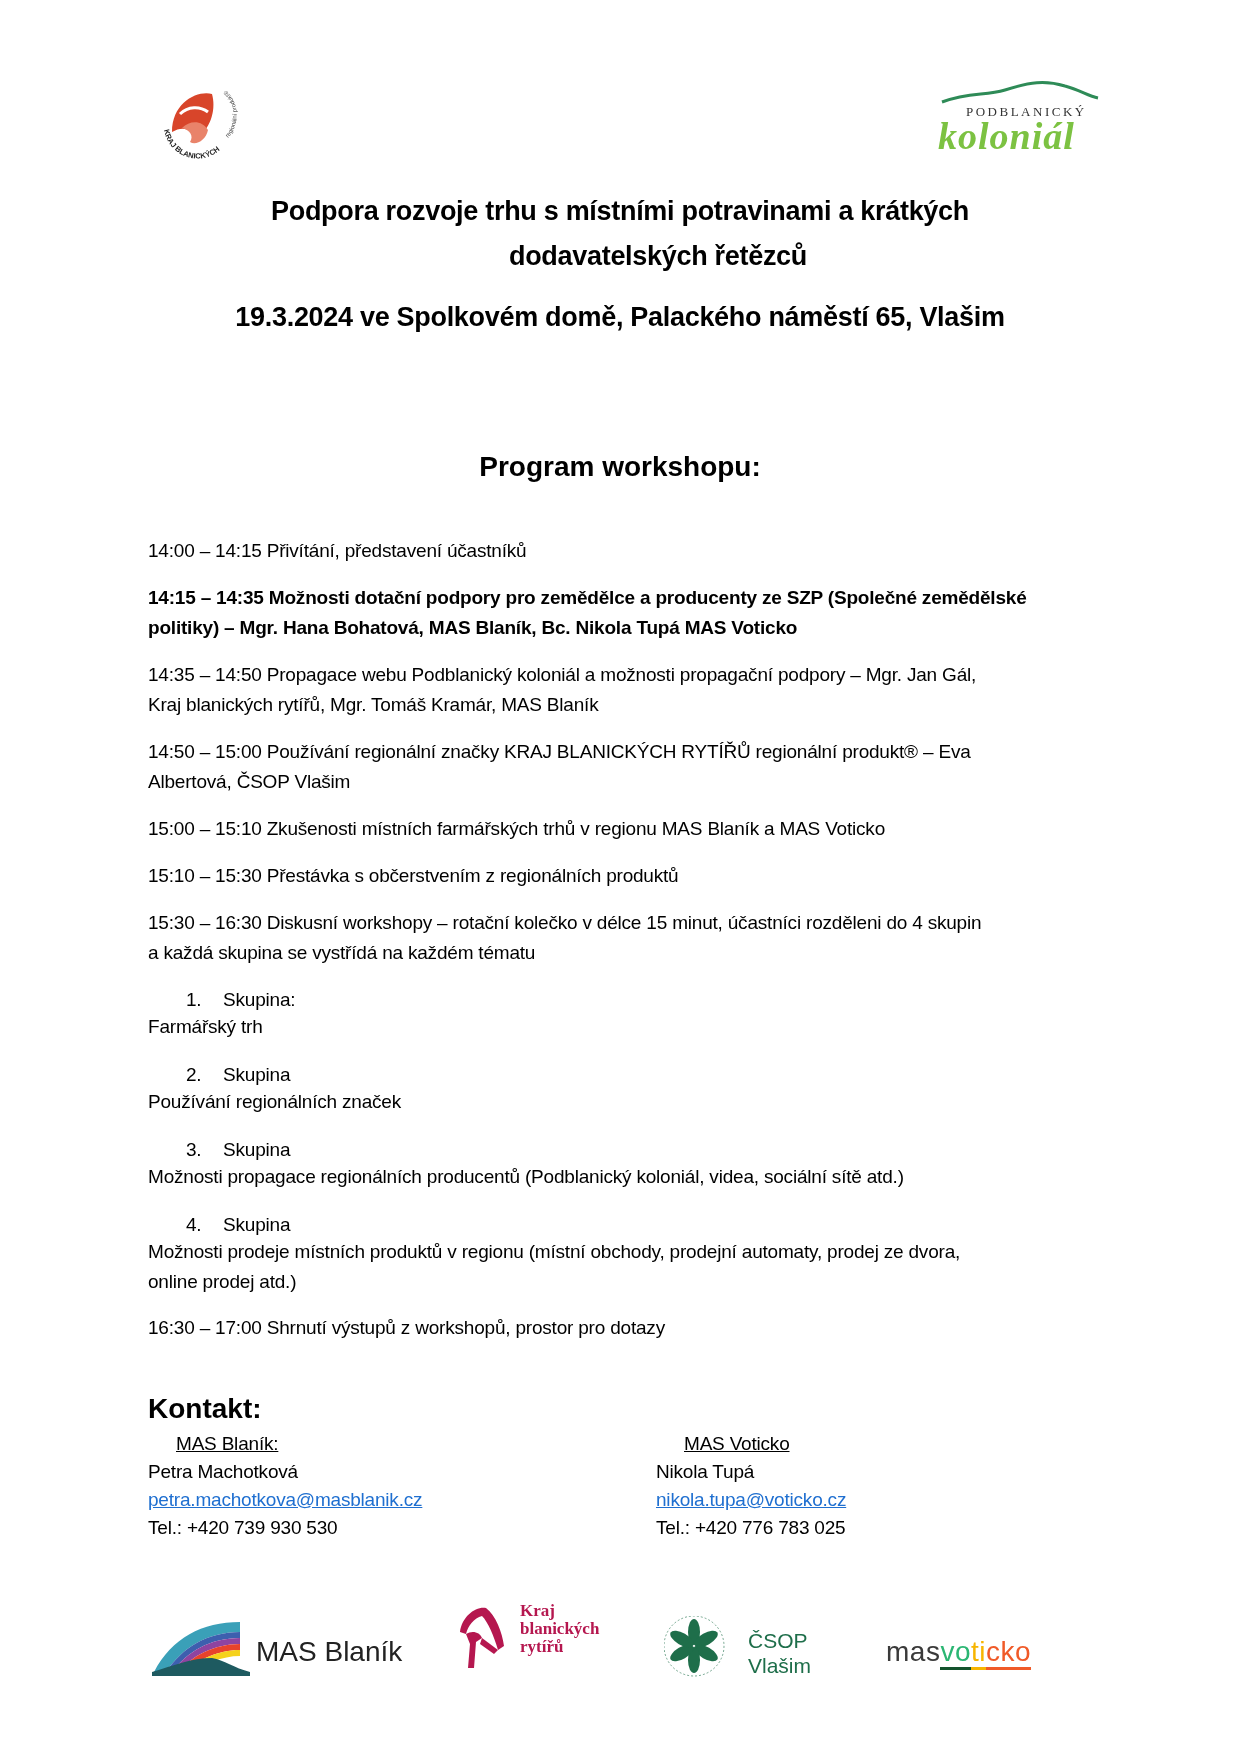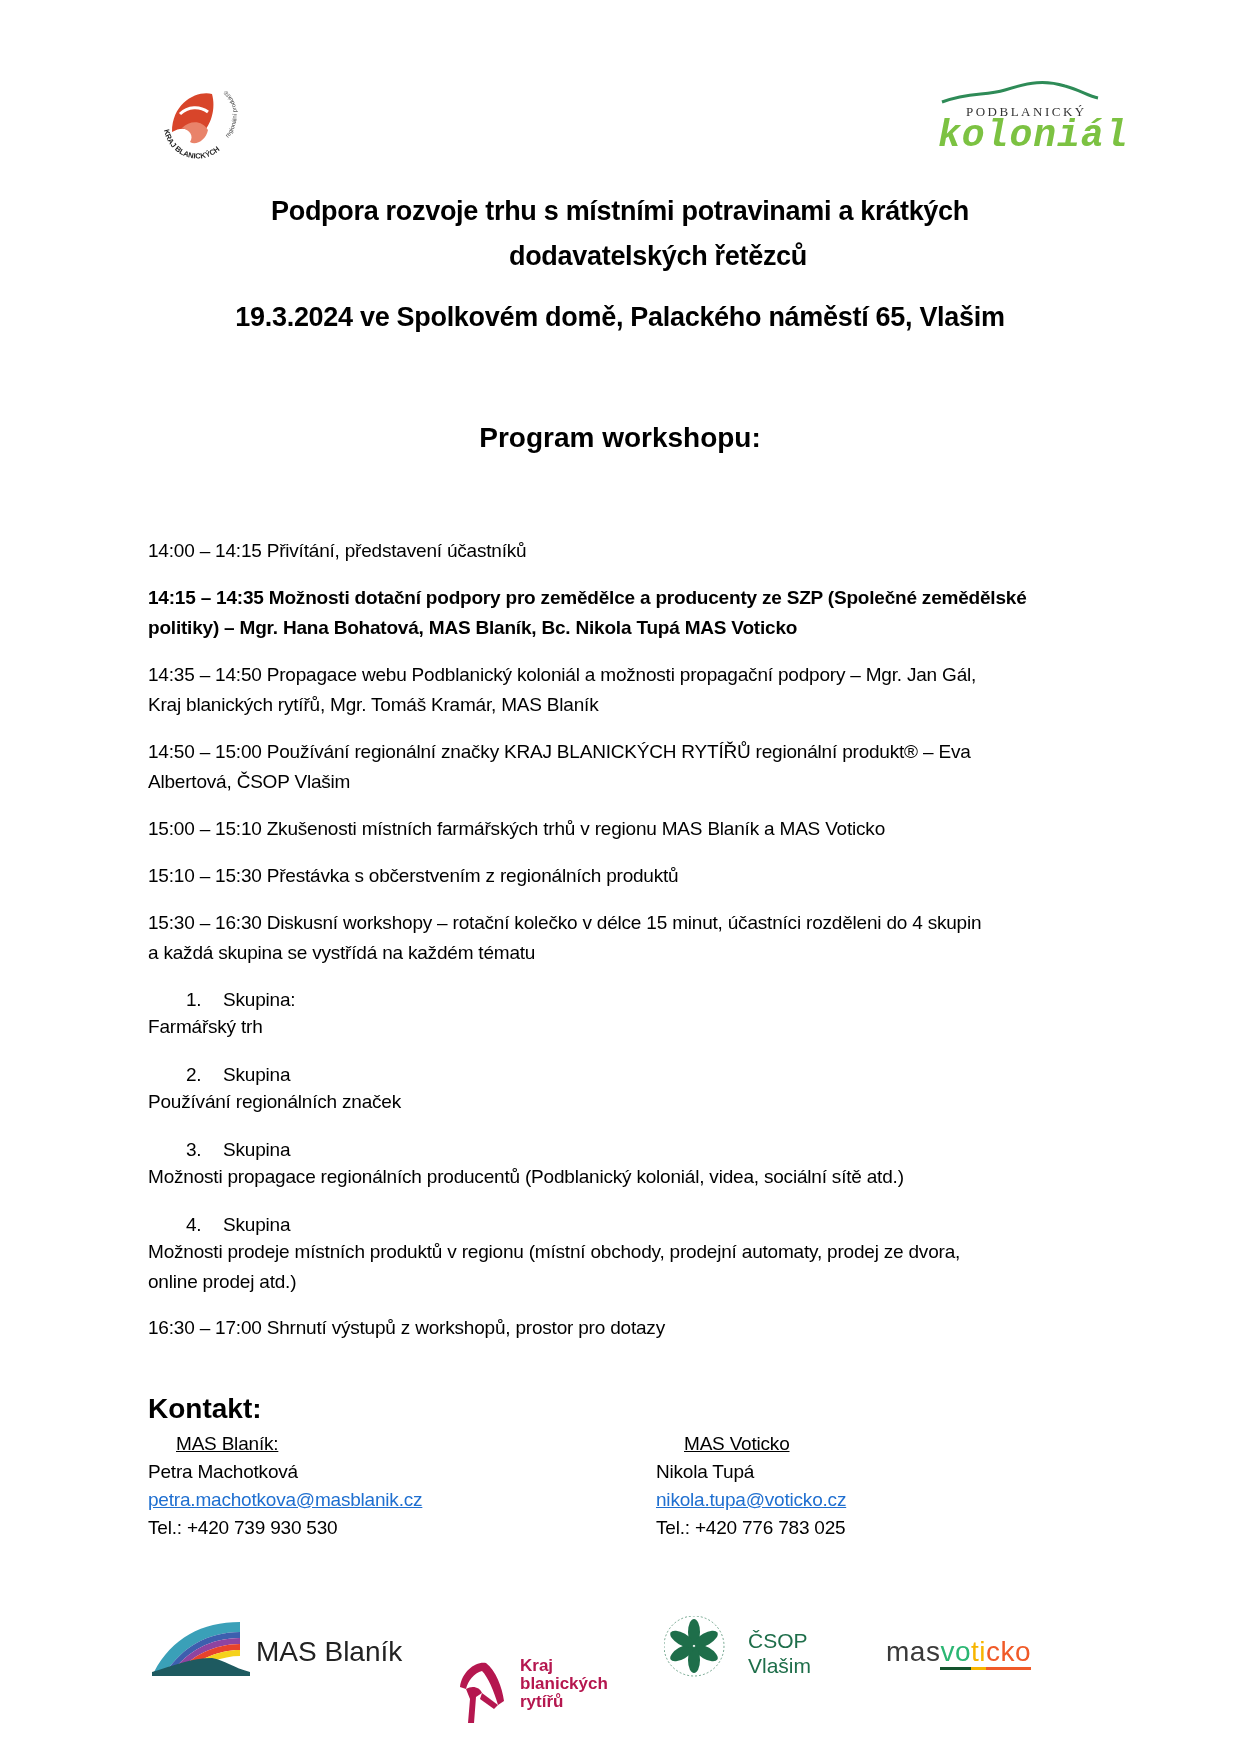--- a/index.html
+++ b/index.html
@@ -5,21 +5,21 @@
   html, body { margin: 0; padding: 0; background: #ffffff; }
   body {
     width: 1240px; height: 1753px; position: relative; overflow: hidden;
     font-family: "Liberation Sans", sans-serif; color: #000;
   }
   .abs { position: absolute; }
   .title {
     left: 0; width: 1240px; text-align: center; font-weight: bold;
     font-size: 27px; letter-spacing: -0.3px;
   }
-  .heading { left: 0; width: 1240px; text-align: center; font-weight: bold; font-size: 28px; }
+  .heading { left: 0; width: 1240px; text-align: center; font-weight: bold; font-size: 28px; margin-top: 29px; }
   .body-text { font-size: 19px; letter-spacing: -0.2px; line-height: 30px; }
   .prog-line { left: 148px; width: 960px; }
   .group-num { left: 186px; }
   .group-label { left: 223px; }
   .kontakt-title { left: 148px; font-weight: bold; font-size: 28px; }
   .underline { text-decoration: underline; margin-left: 28px; }
   .link { color: #1f6fd0; text-decoration: underline; cursor: pointer; }
 </style>
 </head>
 <body>
@@ -36,21 +36,21 @@
     <text font-size="7.5" font-weight="bold" fill="#222"><textPath href="#arcL">KRAJ BLANICKÝCH RYTÍŘŮ</textPath></text>
     <text font-size="6" fill="#444"><textPath href="#arcR">regionální produkt®</textPath></text>
   </svg>
 </div>
 
 <div class="abs" style="left:915px;top:76px;width:180px;height:84px;margin-left:15px;">
   <svg width="180" height="28" viewBox="0 0 180 28" style="position:absolute;left:0;top:0;">
     <path d="M12,26 C40,16 55,20 75,14 C100,6 115,4 135,10 C150,14 158,20 168,22" stroke="#2e8b57" stroke-width="3" fill="none"></path>
   </svg>
   <div class="abs" style="left:36px;top:28px;font-family:'Liberation Serif',serif;font-size:13px;letter-spacing:2.5px;color:#333;">PODBLANICKÝ</div>
-  <div class="abs" style="left:8px;top:38px;font-family:Liberation Mono, monospace;font-style:italic;font-weight:bold;font-size:38px;color:#7cc242;letter-spacing:1px;">koloniál</div>
+  <div class="abs" style="left:8px;top:38px;font-family:Liberation Serif, serif;font-style:italic;font-weight:bold;font-size:38px;color:#7cc242;letter-spacing:1px;">koloniál</div>
 </div>
 
 <div class="abs title" style="top:196px;">Podpora rozvoje trhu s místními potravinami a krátkých</div>
 <div class="abs title" style="top:241px;padding-left:38px;">dodavatelských řetězců</div>
 <div class="abs title" style="top:302px;">19.3.2024 ve Spolkovém domě, Palackého náměstí 65, Vlašim</div>
 <div class="abs heading" style="top:422px;">Program workshopu:</div>
 
 <div class="abs body-text prog-line" style="top:536px;">
     <div>14:00 – 14:15 Přivítání, představení účastníků</div>
   </div>
@@ -119,21 +119,21 @@
     <path d="M2,54 C20,20 50,4 88,4 L88,14 C55,14 30,30 14,54 Z" fill="#3aa0b8"></path>
     <path d="M14,54 C30,30 55,14 88,14 L88,20 C58,20 35,34 20,54 Z" fill="#3d5fae"></path>
     <path d="M20,54 C35,34 58,20 88,20 L88,26 C62,26 40,38 26,54 Z" fill="#8e44a0"></path>
     <path d="M26,54 C40,38 62,26 88,26 L88,32 C66,32 46,42 32,54 Z" fill="#e8432c"></path>
     <path d="M32,54 C46,42 66,32 88,32 L88,38 C70,38 52,46 38,54 Z" fill="#f5d21c"></path>
     <path d="M0,58 L0,54 C20,48 40,40 60,40 C72,42 82,50 98,54 L98,58 Z" fill="#1e5a60"></path>
   </svg>
   <div class="abs" style="left:104px;top:18px;font-size:28px;color:#222;">MAS Blaník</div>
 </div>
 
-<div class="abs" style="left:452px;top:1657px;width:180px;height:72px;">
+<div class="abs" style="left:452px;top:1602px;width:180px;height:72px;font-family:Liberation Serif, serif;">
   <svg width="60" height="72" viewBox="0 0 60 72" style="position:absolute;left:0;top:0;">
     <path d="M8,30 C10,14 24,4 34,6 C44,14 50,30 52,44 L46,48 C42,34 36,20 30,14 C22,16 16,24 14,32 Z" fill="#b5174f"></path>
     <path d="M14,32 C20,28 28,30 30,36 L24,40 L22,66 L16,66 L18,42 Z" fill="#b5174f"></path>
     <path d="M30,36 L46,48 L42,52 L28,42 Z" fill="#b5174f"></path>
   </svg>
   <div class="abs" style="left:68px;top:0;font-weight:bold;font-size:17px;line-height:18px;color:#b5174f;">
     <div>Kraj</div>
     <div>blanických</div>
     <div>rytířů</div>
   </div>

